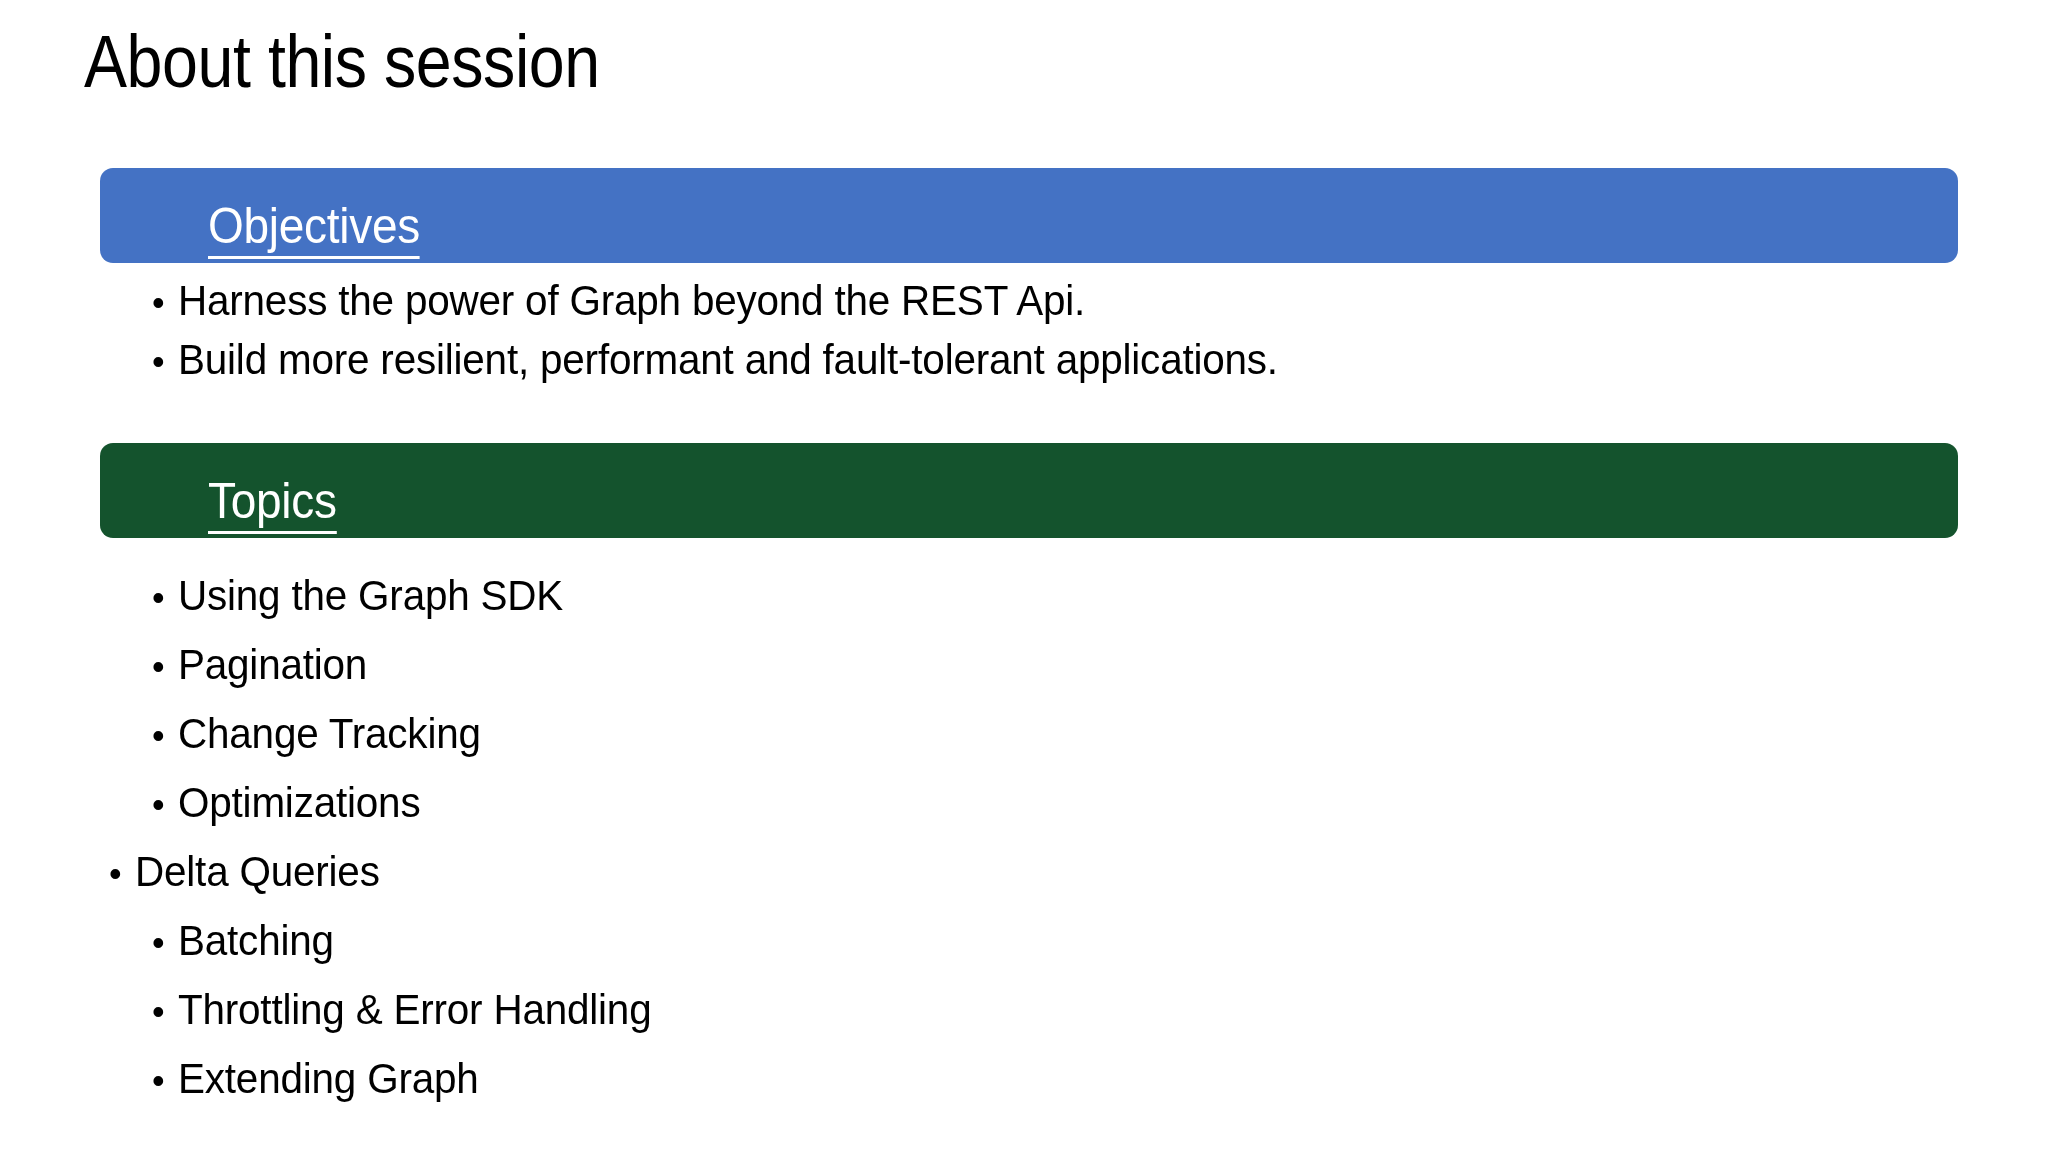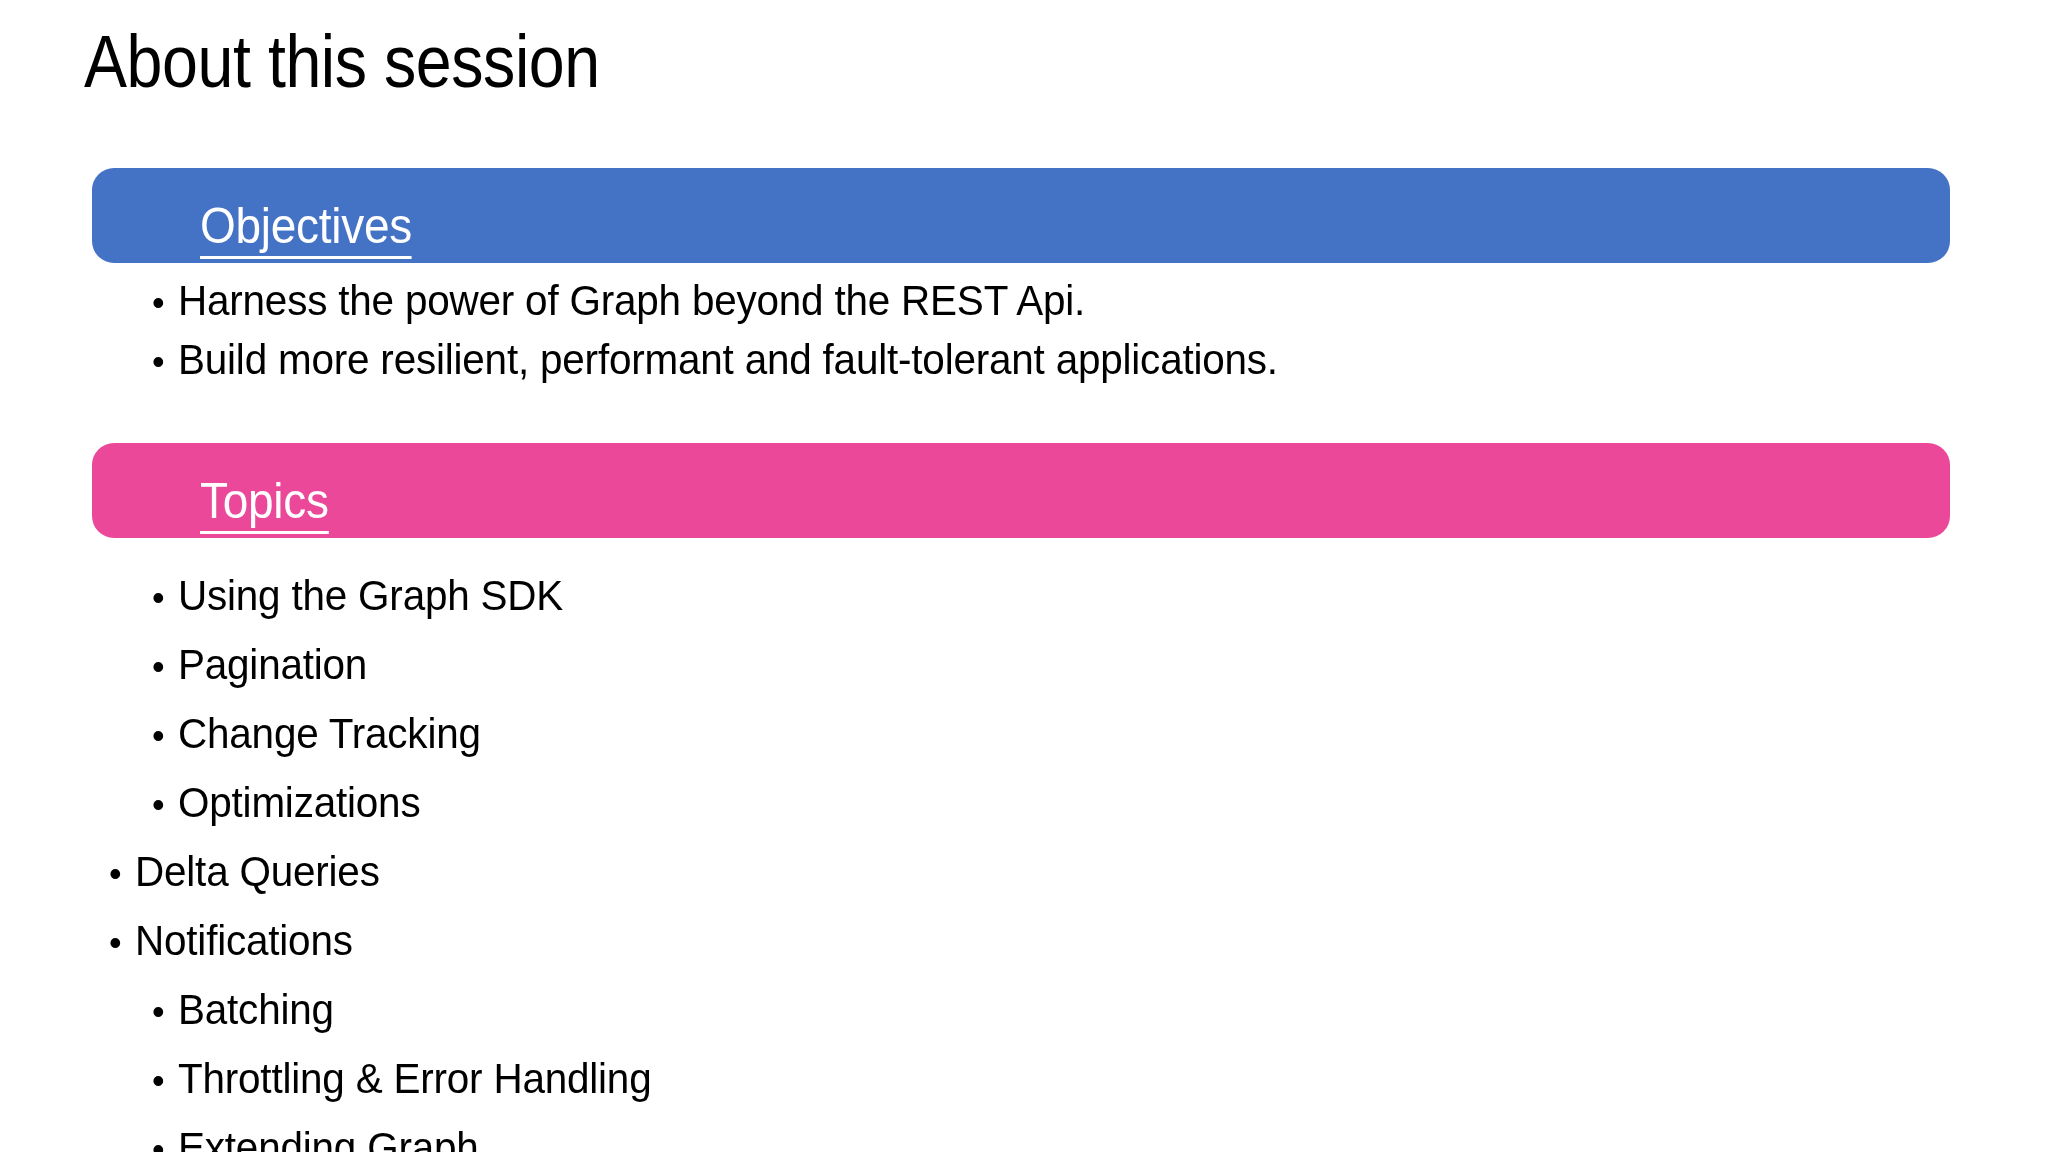--- a/index.html
+++ b/index.html
@@ -36,25 +36,25 @@
   }
 
   
   .section {
     position: absolute;
     left: 0;
     width: 2048px;
   }
   .section-bar {
     position: absolute;
-    left: 92px;
+    left: 100px;
     width: 1858px;
     height: 95px;
     background: #4472C4;
-    border-radius: 22px;
+    border-radius: 13px;
     box-sizing: border-box;
     text-decoration: underline;
   }
   .section-bar-label {
     position: absolute;
     left: 108px;
     bottom: 4px;
     font-family: "Liberation Sans", "DejaVu Sans", sans-serif;
     font-size: 50px;
     line-height: 1;
@@ -128,21 +128,21 @@
       <li class="bullet-item lvl-1">
         <span class="bullet-dot">•</span><span class="bullet-text">Harness the power of Graph beyond the REST Api.</span>
       </li>
       <li class="bullet-item lvl-1">
         <span class="bullet-dot">•</span><span class="bullet-text">Build more resilient, performant and fault-tolerant applications.</span>
       </li>
     </ul>
   </div>
 
   <div class="section">
-    <div class="section-bar" style="top: 443px; background: #ec4899;">
+    <div class="section-bar" style="top: 443px; background: #14532d;">
       <div class="section-bar-label" style="color: rgb(255, 255, 255);">
         <span class="underlined">Topics</span>
       </div>
     </div>
 
     <ul class="bullet-list" id="topics-list">
       <li class="bullet-item lvl-1">
         <span class="bullet-dot">•</span><span class="bullet-text">Using the Graph SDK</span>
       </li>
       <li class="bullet-item lvl-1">
@@ -150,23 +150,20 @@
       </li>
       <li class="bullet-item lvl-1">
         <span class="bullet-dot">•</span><span class="bullet-text">Change Tracking</span>
       </li>
       <li class="bullet-item lvl-1">
         <span class="bullet-dot">•</span><span class="bullet-text">Optimizations</span>
       </li>
       <li class="bullet-item lvl-2">
         <span class="bullet-dot">•</span><span class="bullet-text">Delta Queries</span>
       </li>
-      <li class="bullet-item lvl-2">
-        <span class="bullet-dot">•</span><span class="bullet-text">Notifications</span>
-      </li>
       <li class="bullet-item lvl-1">
         <span class="bullet-dot">•</span><span class="bullet-text">Batching</span>
       </li>
       <li class="bullet-item lvl-1">
         <span class="bullet-dot">•</span><span class="bullet-text">Throttling &amp; Error Handling</span>
       </li>
       <li class="bullet-item lvl-1">
         <span class="bullet-dot">•</span><span class="bullet-text">Extending Graph</span>
       </li>
     </ul>

